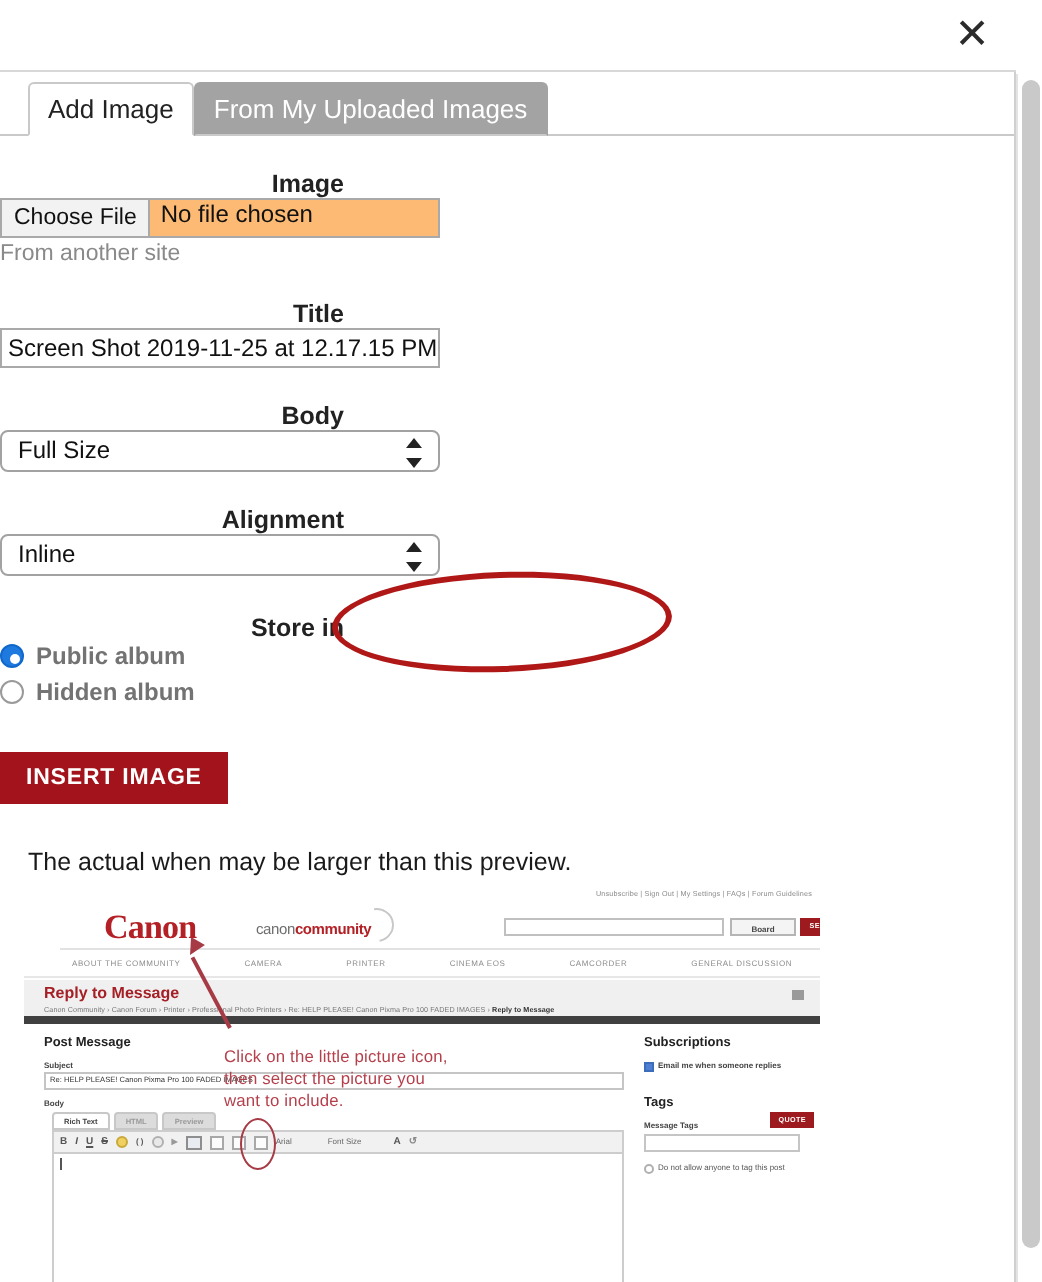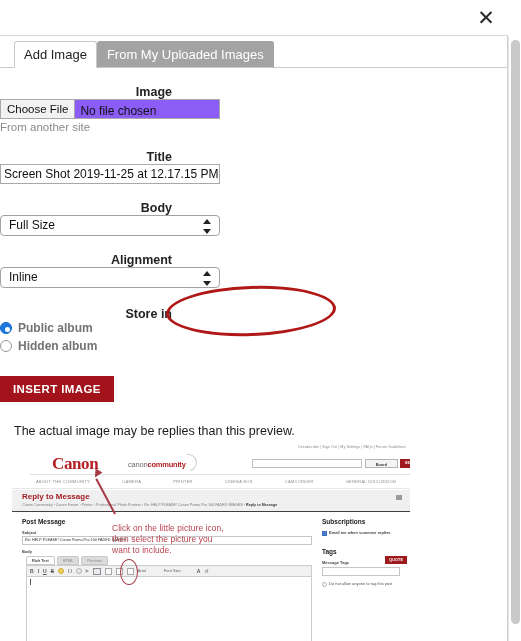--- a/index.html
+++ b/index.html
@@ -98,23 +98,23 @@
     font-weight: bold;
     color: #222;
     padding-top: 3px;
   }
   .row-field { flex: 1; }
 
   .file-input {
     width: 220px;
     height: 20px;
     border: 1px solid #a9a9a9;
-    background: #8b5cf6;
+    background: #fdba74;
     display: flex;
-    align-items: flex-end;
+    align-items: flex-start;
     font-size: 12px;
     overflow: hidden;
   }
   .file-btn {
     border-right: 1px solid #a9a9a9;
     background: #f2f2f2;
     padding: 0 6px;
     height: 18px;
     line-height: 18px;
     color: #111;
@@ -336,21 +336,21 @@
     font-size: 4px;
     color: #8d8d8d;
     letter-spacing: .3px;
     white-space: nowrap;
   }
 
   .ps-rtm {
     position: absolute; left: 0; top: 46px;
     width: 398px; height: 22px;
     background: #f0f0f0;
-    border-bottom: 1px solid #404040;
+    border-bottom: 4px solid #404040;
   }
   .ps-rtm-title {
     position: absolute; left: 10px; top: 2px;
     font-size: 8px;
     font-weight: bold;
     color: #a52026;
   }
   .ps-breadcrumb {
     position: absolute; left: 10px; top: 13px;
     font-size: 3.6px;
@@ -655,21 +655,21 @@
 
       <div class="row insert-wrap">
         <div class="row-label"></div>
         <div class="row-field">
           <button class="insert-btn">INSERT IMAGE</button>
         </div>
       </div>
 
     </div>
 
-    <div class="preview-note">The actual image may be replies than this preview.</div>
+    <div class="preview-note">The actual when may be larger than this preview.</div>
 
     <div class="preview-shot">
 
       <div class="ps-toplinks">Unsubscribe  |  Sign Out  |  My Settings  |  FAQs  |  Forum Guidelines</div>
 
       <div class="ps-header">
         <div class="ps-canon">Canon</div>
         <div class="ps-cc"><span>canon</span><b>community</b></div>
         <div class="ps-swoosh"></div>
         <div class="ps-searchbox"></div>

